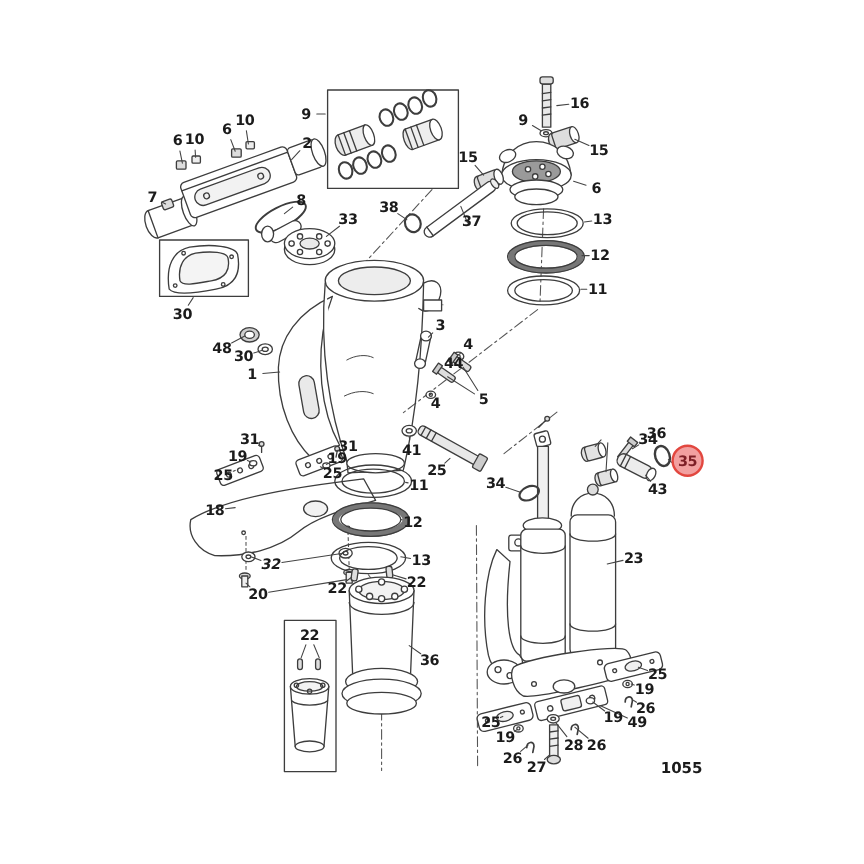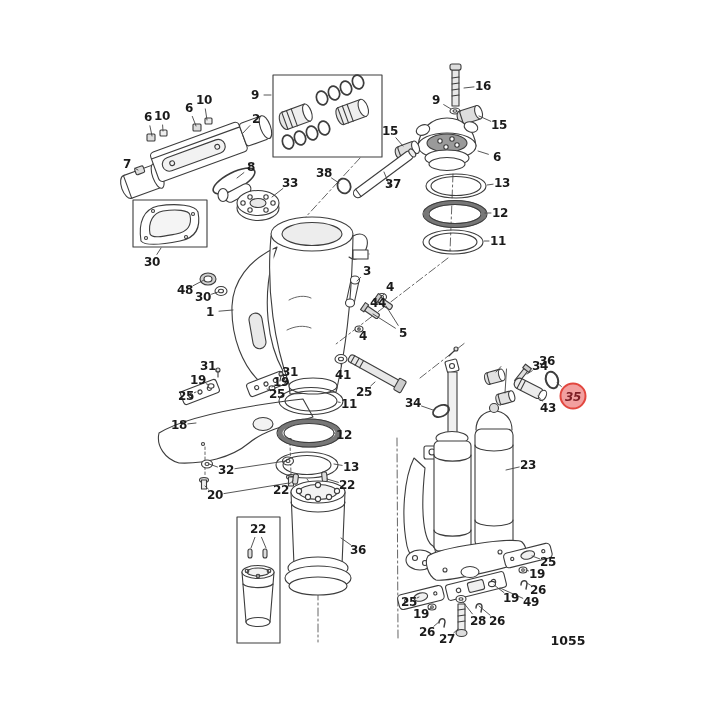--- a/index.html
+++ b/index.html
@@ -497,36 +497,36 @@
       <span class="part-label" style="left: 185px; top: 290px;">48</span>
       <span class="part-label" style="left: 203px; top: 297px;">30</span>
       <span class="part-label" style="left: 210px; top: 312px;">1</span>
       <span class="part-label" style="left: 208px; top: 366px;">31</span>
       <span class="part-label" style="left: 198px; top: 380px;">19</span>
       <span class="part-label" style="left: 290px; top: 372px;">31</span>
       <span class="part-label" style="left: 281px; top: 382px;">19</span>
       <span class="part-label" style="left: 186px; top: 396px;">25</span>
       <span class="part-label" style="left: 277px; top: 394px;">25</span>
       <span class="part-label" style="left: 179px; top: 425px;">18</span>
-      <span class="part-label" style="left: 226px; top: 470px;">32</span>
+      <span class="part-label" style="left: 226px; top: 470px; font-style: italic;">32</span>
       <span class="part-label" style="left: 215px; top: 495px;">20</span>
       <span class="part-label" style="left: 349px; top: 404px;">11</span>
       <span class="part-label" style="left: 344px; top: 435px;">12</span>
       <span class="part-label" style="left: 351px; top: 467px;">13</span>
       <span class="part-label" style="left: 281px; top: 490px;">22</span>
       <span class="part-label" style="left: 347px; top: 485px;">22</span>
       <span class="part-label" style="left: 358px; top: 550px;">36</span>
       <span class="part-label" style="left: 258px; top: 529px;">22</span>
       <span class="part-label" style="left: 343px; top: 375px;">41</span>
       <span class="part-label" style="left: 364px; top: 392px;">25</span>
       <span class="part-label" style="left: 413px; top: 403px;">34</span>
       <span class="part-label" style="left: 507px; top: 361px; margin-left: 40px;">36</span>
       <span class="part-label" style="left: 540px; top: 366px;">34</span>
       <span class="part-label" style="left: 548px; top: 408px;">43</span>
-      <span class="part-label highlight" style="left: 573px; top: 396px; font-style: italic;">35</span>
+      <span class="part-label highlight" style="left: 573px; top: 384px;">35</span>
       <span class="part-label" style="left: 528px; top: 465px;">23</span>
       <span class="part-label" style="left: 548px; top: 562px;">25</span>
       <span class="part-label" style="left: 537px; top: 574px;">19</span>
       <span class="part-label" style="left: 538px; top: 590px;">26</span>
       <span class="part-label" style="left: 531px; top: 602px;">49</span>
       <span class="part-label" style="left: 511px; top: 598px;">19</span>
       <span class="part-label" style="left: 409px; top: 602px;">25</span>
       <span class="part-label" style="left: 421px; top: 614px;">19</span>
       <span class="part-label" style="left: 427px; top: 632px;">26</span>
       <span class="part-label" style="left: 447px; top: 639px;">27</span>

